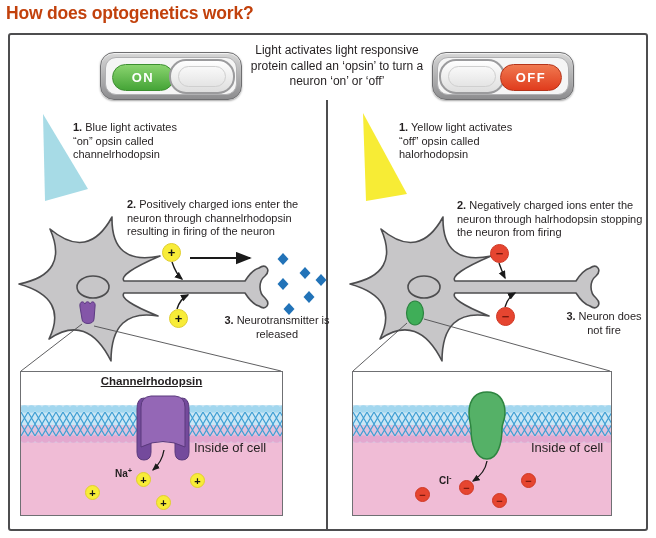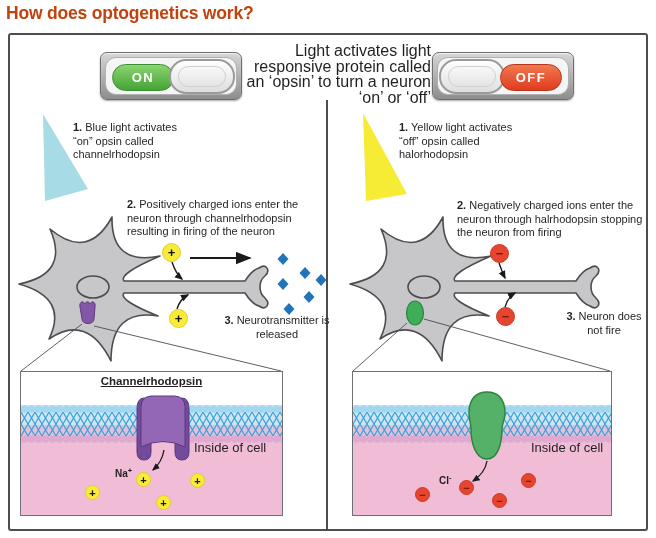--- a/index.html
+++ b/index.html
@@ -11,21 +11,21 @@
     position:absolute;left:6px;top:3px;margin:0;
     font-size:17.5px;font-weight:700;letter-spacing:-0.2px;color:#c2410c;
   }
   #frame{
     position:absolute;left:8px;top:33px;width:640px;height:498px;
     border:2px solid #4d4d4f;border-radius:3px;box-sizing:border-box;background:#fff;
   }
   #divider{position:absolute;left:326px;top:100px;width:2px;height:429px;background:#4d4d4f;}
   
   .toggle{
-    position:absolute;width:142px;height:48px;border-radius:7px;box-sizing:border-box;
+    position:absolute;width:142px;height:48px;border-radius:14px;box-sizing:border-box;
     background:linear-gradient(#d6d6d6,#8d8d8f);border:1px solid #6e6e70;
     box-shadow:0 1px 2px rgba(0,0,0,.35), inset 0 1px 1px rgba(255,255,255,.7);
   }
   .toggle-inner{
     position:absolute;inset:4px;background:#f5f5f5;border-radius:11px;
     border:1px solid #b0b0b2;box-sizing:border-box;
   }
   .pill{
     position:absolute;top:6px;height:27px;width:62px;border-radius:14px;box-sizing:border-box;
     display:flex;align-items:center;justify-content:center;
@@ -38,21 +38,21 @@
     background:linear-gradient(#ffffff,#dedede);border:2px solid #9b9b9d;
   }
   .thumb::after{content:"";position:absolute;left:7px;right:7px;top:5px;bottom:5px;
     border:1.5px solid #cfcfcf;border-radius:12px;}
   .thumb-right{right:1px;} .thumb-left{left:1px;}
   
   .caption{position:absolute;font-size:11px;line-height:13.5px;color:#231f20;z-index:3;}
   .caption b{font-weight:700;}
   #intro-text{
     position:absolute;left:243px;top:43px;width:188px;
-    font-size:16px;line-height:15.5px;text-align:right;font-weight:400;z-index:3;
+    font-size:12px;line-height:15.5px;text-align:center;font-weight:400;z-index:3;
   }
   
   .ion{
     position:absolute;border-radius:50%;display:flex;align-items:center;justify-content:center;
     font-weight:700;z-index:4;box-sizing:border-box;
   }
   .ion-pos{background:#f8ec38;border:1px solid #e0ce2e;color:#151515;}
   .ion-neg{background:#e64530;border:1px solid #cf3824;color:#7a180d;}
   .ion-lg{width:19px;height:19px;font-size:13px;}
   .ion-sm{width:15px;height:15px;font-size:11px;}

